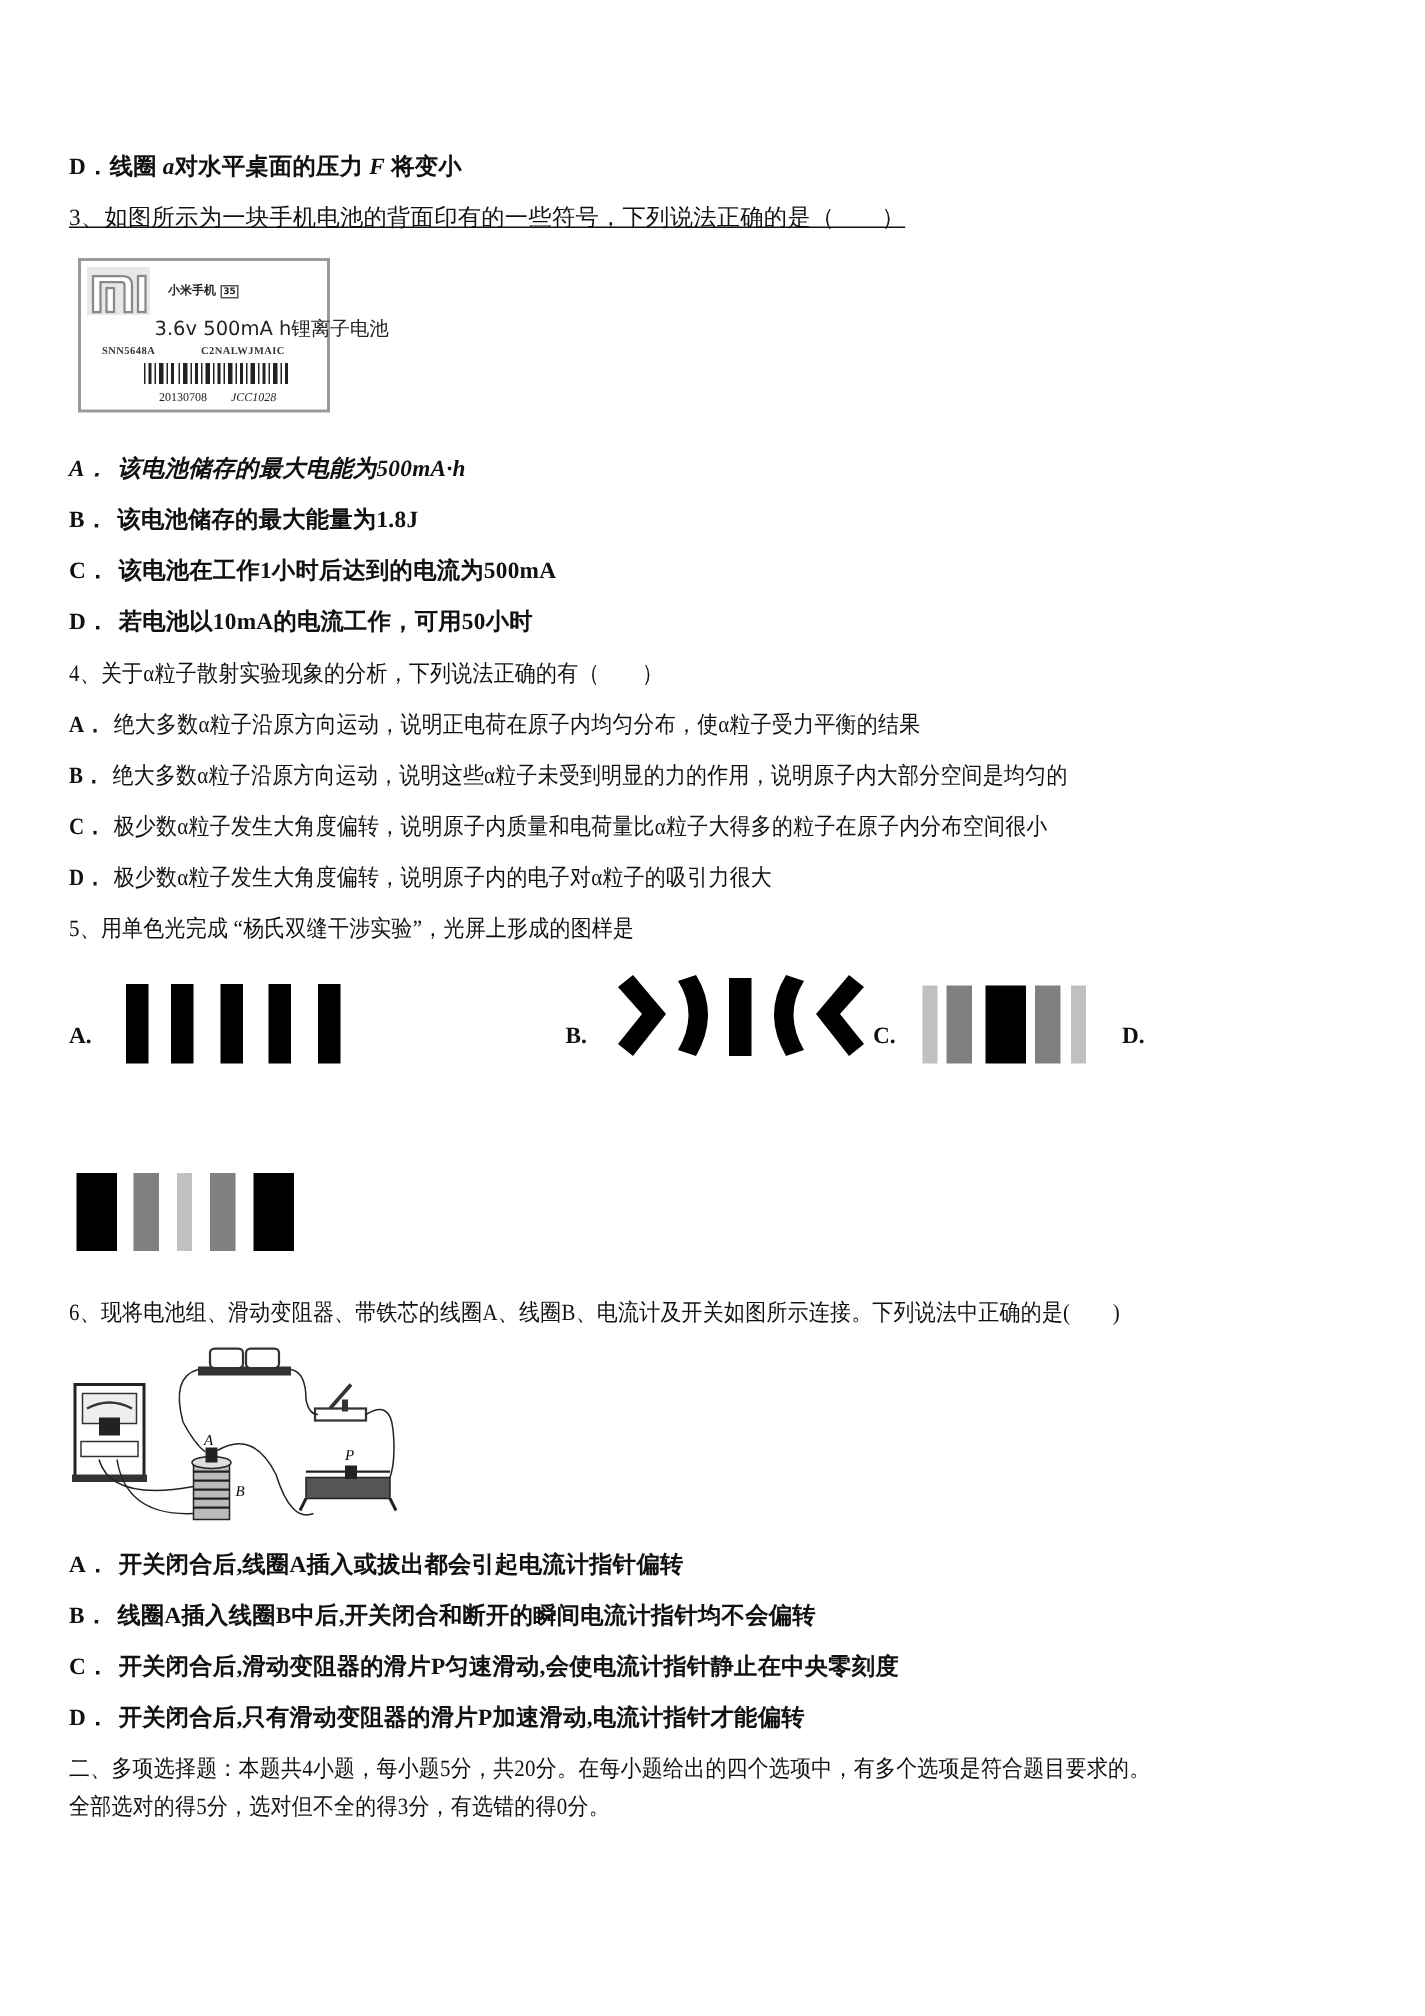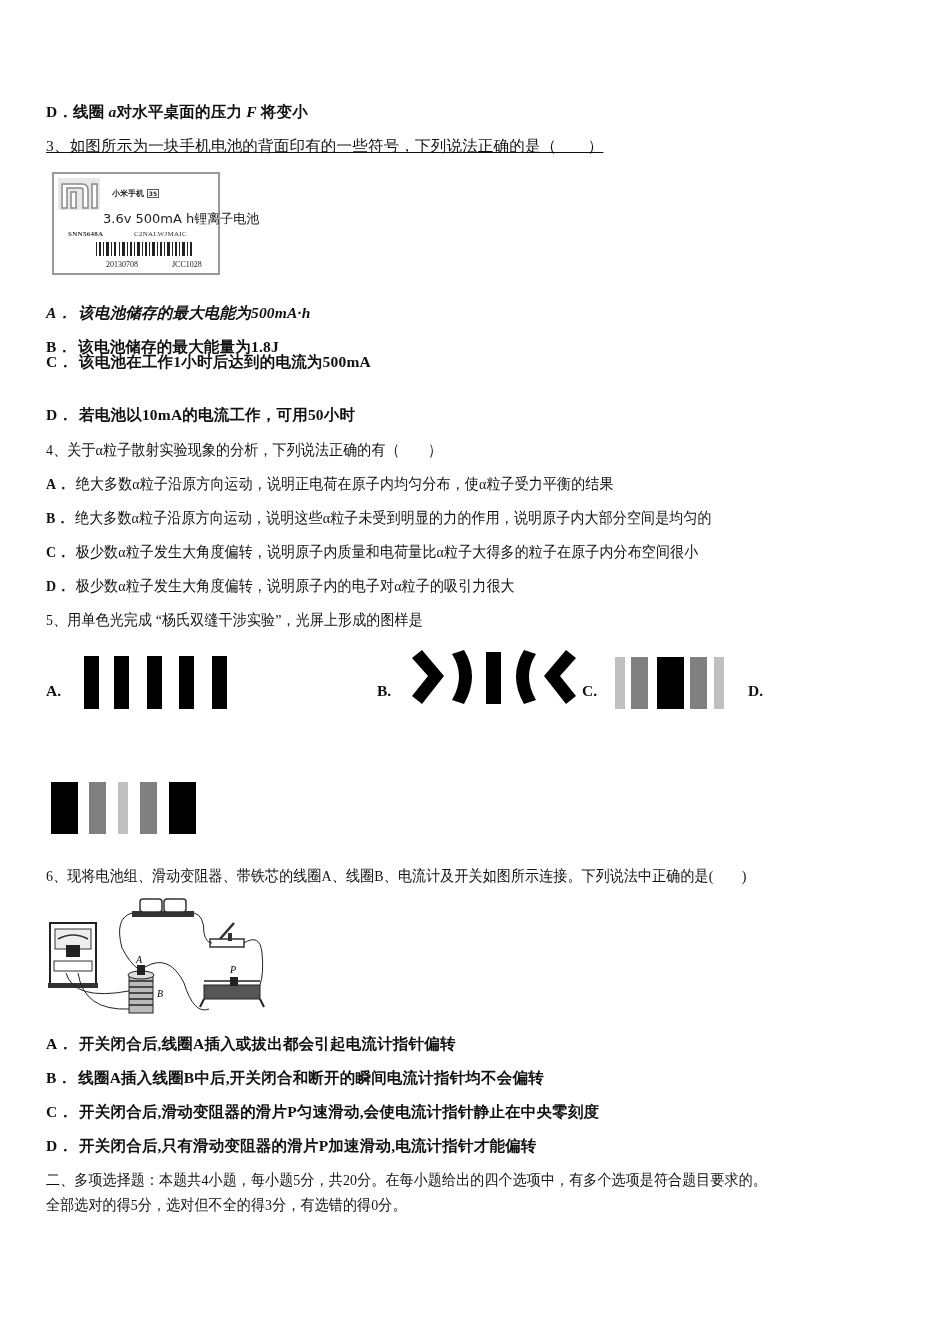--- a/index.html
+++ b/index.html
@@ -19,24 +19,24 @@
 
   
   .battery {
     position: absolute; left: 52px; top: 172px; width: 168px; height: 103px;
     border: 2px solid #9a9a9a; box-sizing: border-box; background: #fff;
   }
   .battery .logo { position: absolute; left: 4px; top: 4px; width: 42px; height: 32px; }
   .battery .brand { position: absolute; left: 58px; top: 14px; font-size: 8px; font-weight: bold; font-family: "DejaVu Sans", sans-serif; color:#222;}
   .battery .spec { position: absolute; left: 6px; top: 36px; font-size: 13px; font-family: "DejaVu Sans", sans-serif; color:#222; white-space: nowrap; margin-left: 43px;}
   .battery .code1 { position: absolute; left: 14px; top: 56px; font-size: 7px; font-weight: bold; color:#333; letter-spacing: .3px;}
-  .battery .code2 { position: absolute; left: 80px; top: 56px; font-size: 7px; font-weight: normal; color:#333; letter-spacing: .3px;}
+  .battery .code2 { position: absolute; left: 80px; top: 56px; font-size: 7px; font-weight: bold; color:#333; letter-spacing: .3px;}
   .battery .barcode { position: absolute; left: 40px; top: 68px; width: 100px; height: 14px; }
   .battery .date { position: absolute; left: 52px; top: 86px; font-size: 8px; color:#222;}
-  .battery .lot { position: absolute; left: 118px; top: 86px; font-size: 8px; color:#222;}
+  .battery .lot { position: absolute; left: 100px; top: 86px; font-size: 8px; color:#222;font-style:italic;}
 
   .opt-label { position: absolute; font-weight: bold; font-size: 15.5px; }
   .pattern { position: absolute; }
 
   .circuit { position: absolute; left: 44px; top: 893px; width: 225px; height: 125px; }
 </style>
 </head>
 <body>
 
 <div class="line bold" style="top:102px;">
@@ -95,21 +95,21 @@
   <div class="date">20130708</div>
   <div class="lot">JCC1028</div>
 </div>
 
 <div class="line bold" style="top:303px;font-style:italic;">
   <span class="lbl">A．</span><span>该电池储存的最大电能为500mA·h</span>
 </div>
 <div class="line bold" style="top:337px;">
   <span class="lbl">B．</span><span>该电池储存的最大能量为1.8J</span>
 </div>
-<div class="line bold" style="top:352px;">
+<div class="line bold" style="top:371px;">
   <span class="lbl">C．</span><span>该电池在工作1小时后达到的电流为500mA</span>
 </div>
 <div class="line bold" style="top:405px;">
   <span class="lbl">D．</span><span>若电池以10mA的电流工作，可用50小时</span>
 </div>
 
 <div class="line narrow" style="top:440px;">4、关于α粒子散射实验现象的分析，下列说法正确的有（　　）</div>
 <div class="line narrow" style="top:474px;">
   <span class="lbl">A．</span><span>绝大多数α粒子沿原方向运动，说明正电荷在原子内均匀分布，使α粒子受力平衡的结果</span>
 </div>

